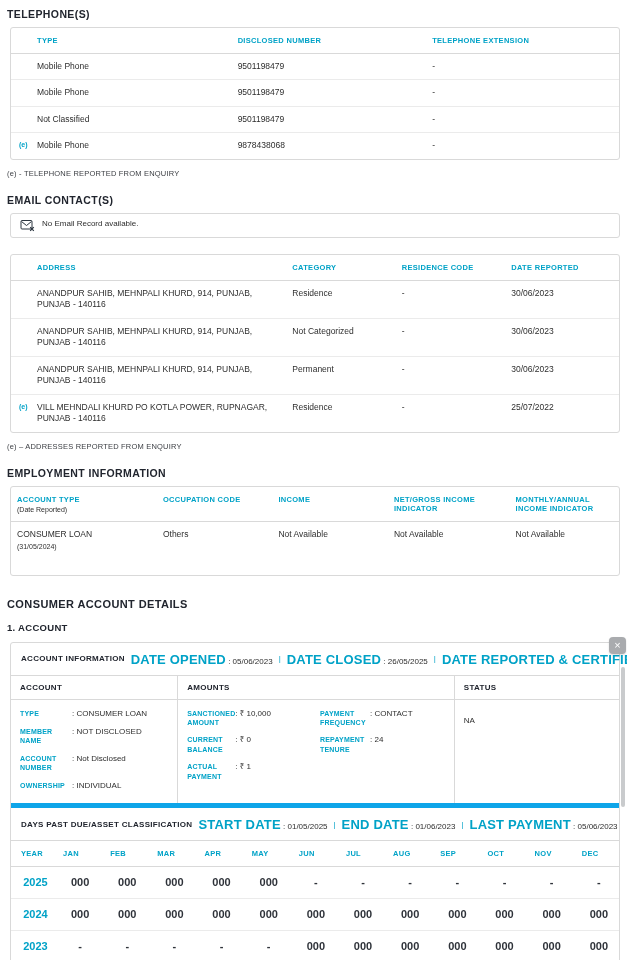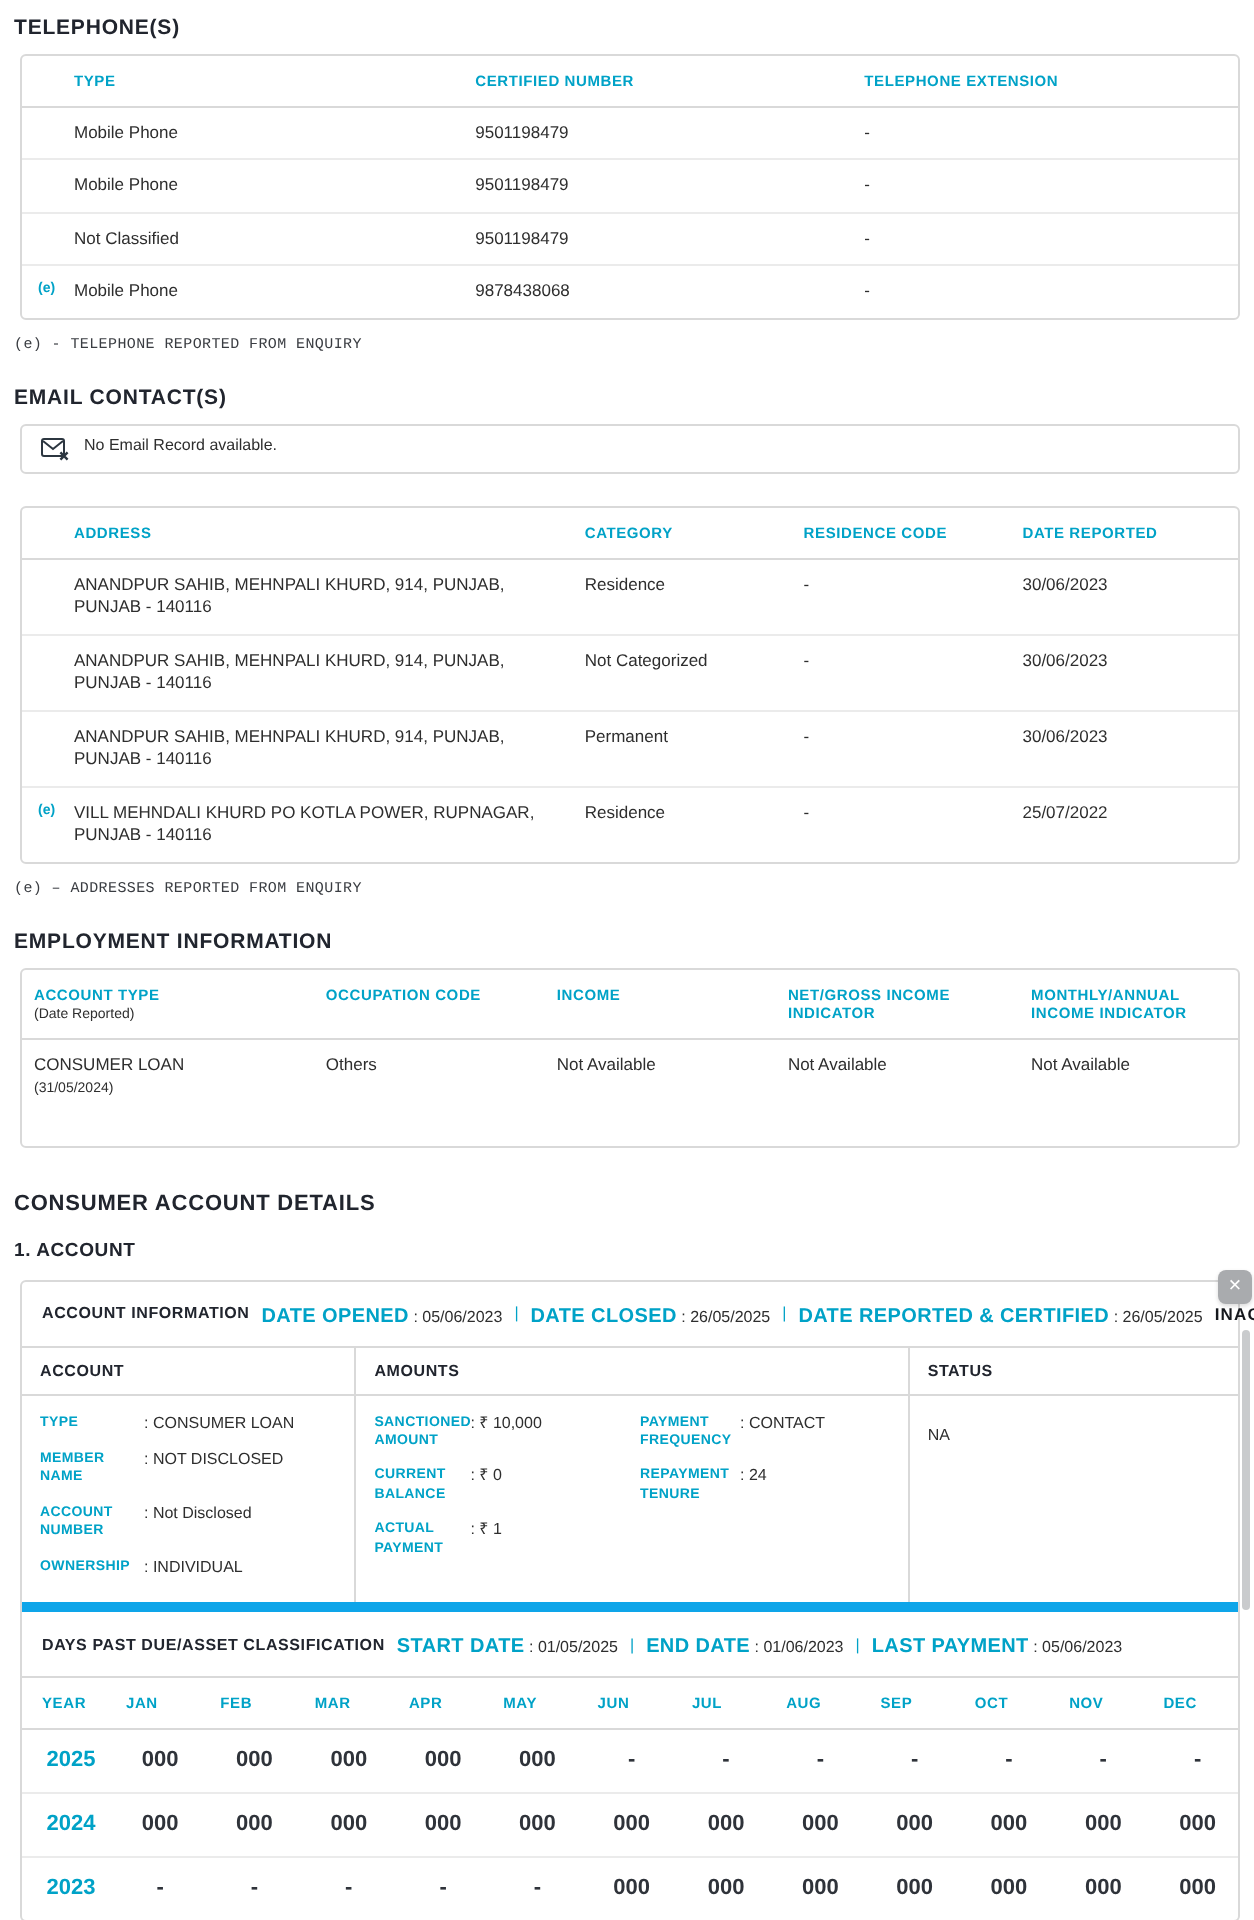--- a/index.html
+++ b/index.html
@@ -38,21 +38,21 @@
   td {
     font-size:8.5px; color:#2e2e2e; padding:7px 6px;
     border-bottom:1px solid #ebebeb; vertical-align:top; line-height:1.35;
   }
   tbody tr:last-child td { border-bottom:none; }
   th.marker-col, td.marker { width:20px; padding-right:0; padding-left:8px; }
   td.marker { color:#00a2c7; font-size:7px; font-weight:bold; }
   .th-sub { color:#2e2e2e; font-weight:normal; font-size:7px; letter-spacing:0; margin-top:2px; }
   .td-sub { font-size:7px; color:#2e2e2e; margin-top:2px; }
 
-  .footnote { font-size:7.5px; color:#3a3d42; letter-spacing:.2px; margin:9px 0 0 0;font-family:Liberation Mono, monospace; }
+  .footnote { font-size:7.5px; color:#3a3d42; letter-spacing:.2px; margin:9px 0 0 0; }
 
   .email-box {
     border:1px solid #d9d9d9; border-radius:3px; margin-left:3px;
     padding:5px 9px; display:flex; align-items:flex-start; gap:7px;
     font-size:8px; color:#2e2e2e;
   }
   .email-icon { flex:none; display:inline-flex; }
 
   .emp-box { padding-bottom:16px; }
 
@@ -60,21 +60,21 @@
   .acct-card {
     border:1px solid #d9d9d9; border-radius:3px; margin-left:3px;
     position:relative; background:#fff;
   }
   .info-bar, .dpd-bar {
     display:flex; align-items:center; gap:6px;
     padding:7px 10px; border-bottom:1px solid #d9d9d9; flex-wrap:nowrap;
   }
   .bar-title { font-size:8px; font-weight:bold; color:#21252e; letter-spacing:.3px; white-space:nowrap; }
   .kv { white-space:nowrap; }
-  .kv .k { color:#00a2c7; font-size:10px; font-weight:bold; letter-spacing:.2px; }
+  .kv .k { color:#00a2c7; font-size:13px; font-weight:bold; letter-spacing:.2px; }
   .kv .v { color:#2e2e2e; font-size:8px; }
   .kv .v::before { content:" : "; }
   .sep { color:#00a2c7; font-size:8px; }
   .badge { margin-left:auto; font-size:8.5px; font-weight:bold; color:#15181d; letter-spacing:.6px; margin-right:12px; white-space:nowrap; }
   .close-btn {
     position:absolute; top:-6px; right:-7px; width:17px; height:17px;
     border-radius:4px; background:#a9abae; border:none; cursor:pointer;
     color:#fff; font-size:11px; line-height:15px; text-align:center; padding:0;
     box-shadow:0 1px 2px rgba(0,0,0,.15); z-index:2;
   }
@@ -125,21 +125,21 @@
 <div class="page">
 
   <section class="section">
     <h2 class="section-title">TELEPHONE(S)</h2>
     <div class="tbox">
       <table>
         <thead>
           <tr>
             <th class="marker-col"></th>
             <th style="width:33%">TYPE</th>
-            <th style="width:32%">CERTIFIED NUMBER</th>
+            <th style="width:32%">DISCLOSED NUMBER</th>
             <th>TELEPHONE EXTENSION</th>
           </tr>
         </thead>
         <tbody>
           <tr>
             <td class="marker"></td>
             <td>Mobile Phone</td>
             <td>9501198479</td>
             <td>-</td>
           </tr>

